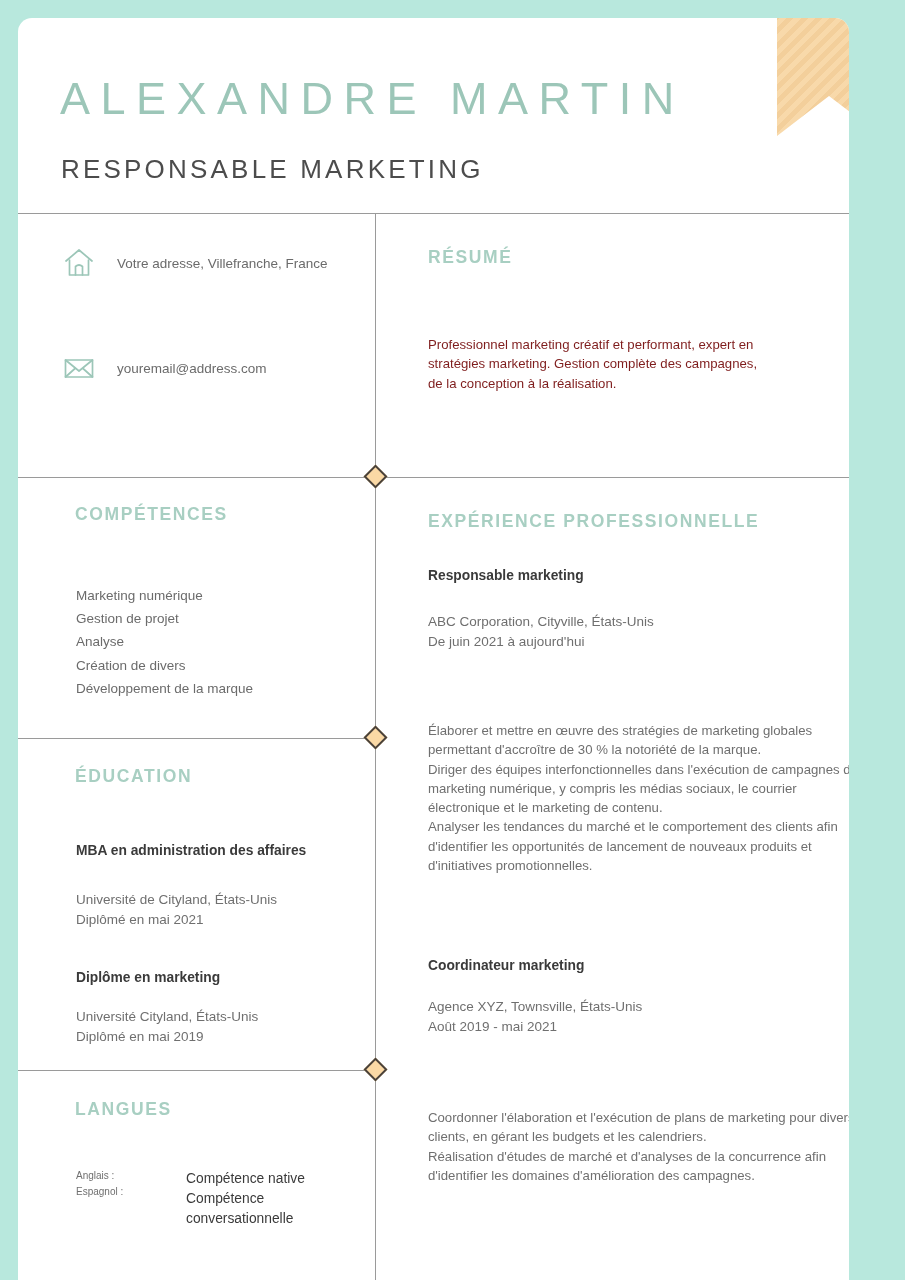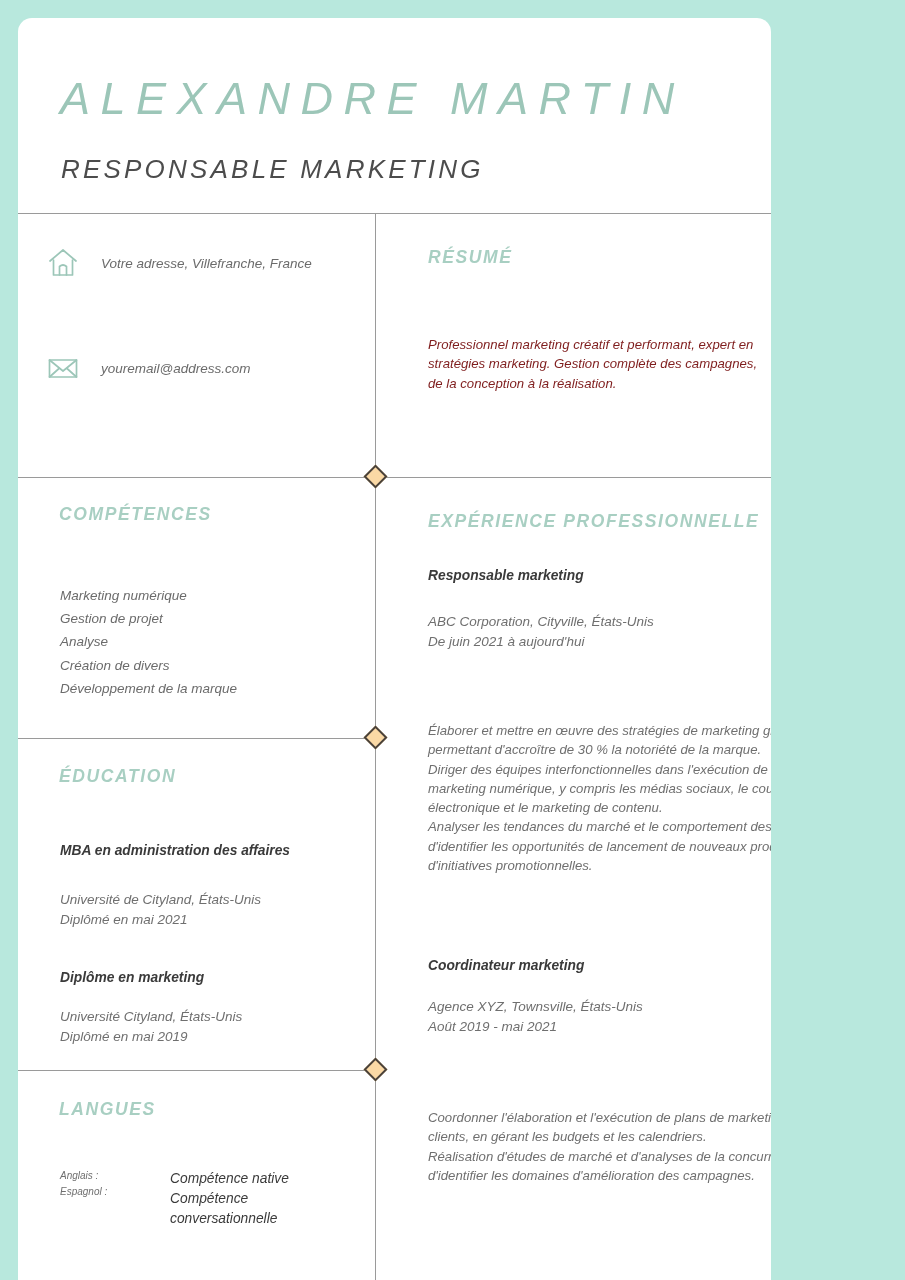--- a/index.html
+++ b/index.html
@@ -20,26 +20,25 @@
     width: 905px;
     height: 1280px;
     background: #b8e8dd;
   }
 
   
   .sheet {
     position: absolute;
     left: 18px;
     top: 18px;
-    width: 753px;
+    width: 831px;
     height: 1262px;
     background: #ffffff;
     border-radius: 14px 14px 0 0;
     overflow: hidden;
-    font-style: italic;
   }
 
   
   .ribbon {
     position: absolute;
     left: 759px;
     top: 0px;
     width: 104px;
     height: 118px;
     background:
@@ -105,21 +104,21 @@
     position: absolute;
     width: 17px;
     height: 17px;
     background: #fbd9a5;
     border: 2px solid #4a423a;
     transform: rotate(45deg);
     z-index: 5;
   }
 
   
-  .col-left  { position: absolute; left: 0px;   width: 357px; padding-left: 23px; }
+  .col-left  { position: absolute; left: 16px;   width: 357px; padding-left: 23px; }
   .col-right { position: absolute; left: 358px; width: 512px; }
 
   
   .contact-row {
     position: absolute;
     left: 0;
     display: flex;
     align-items: center;
   }
   .contact-icon {

